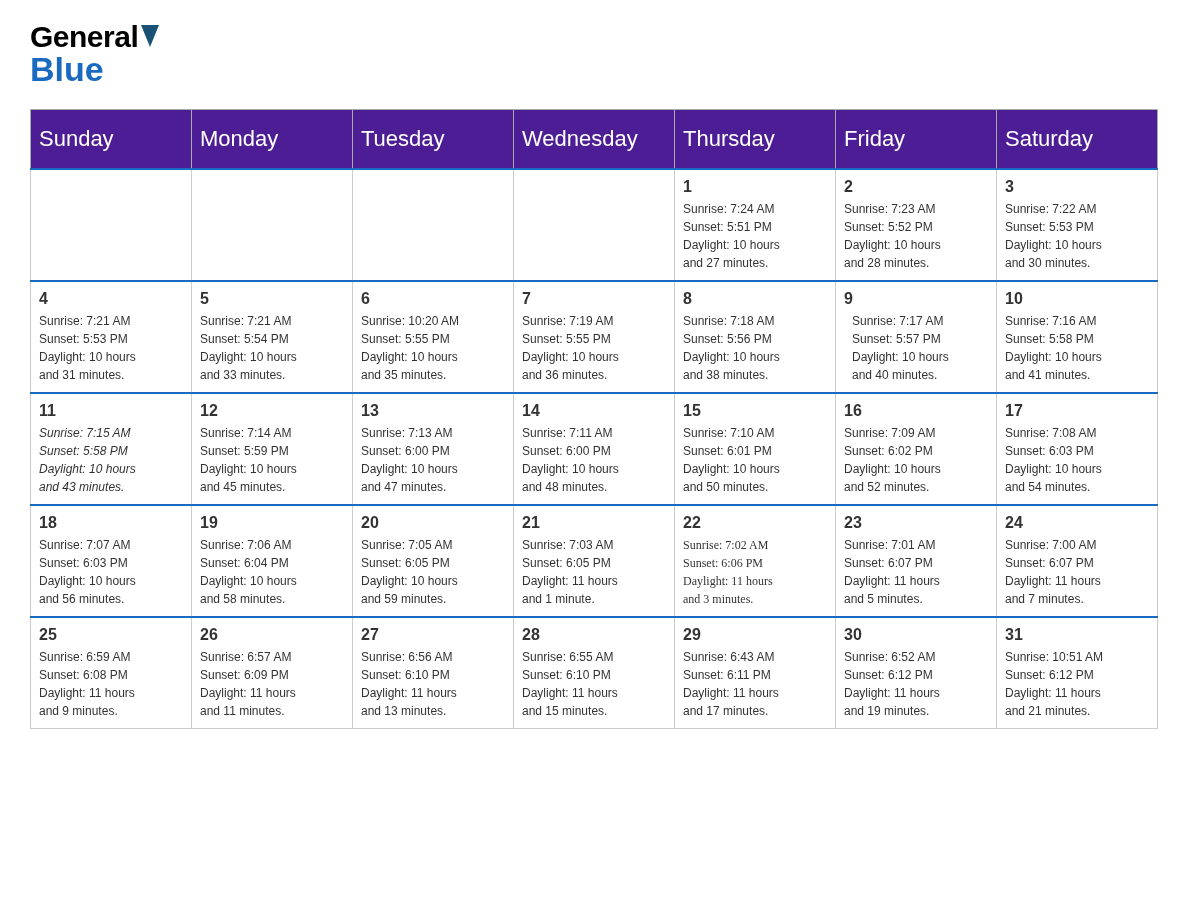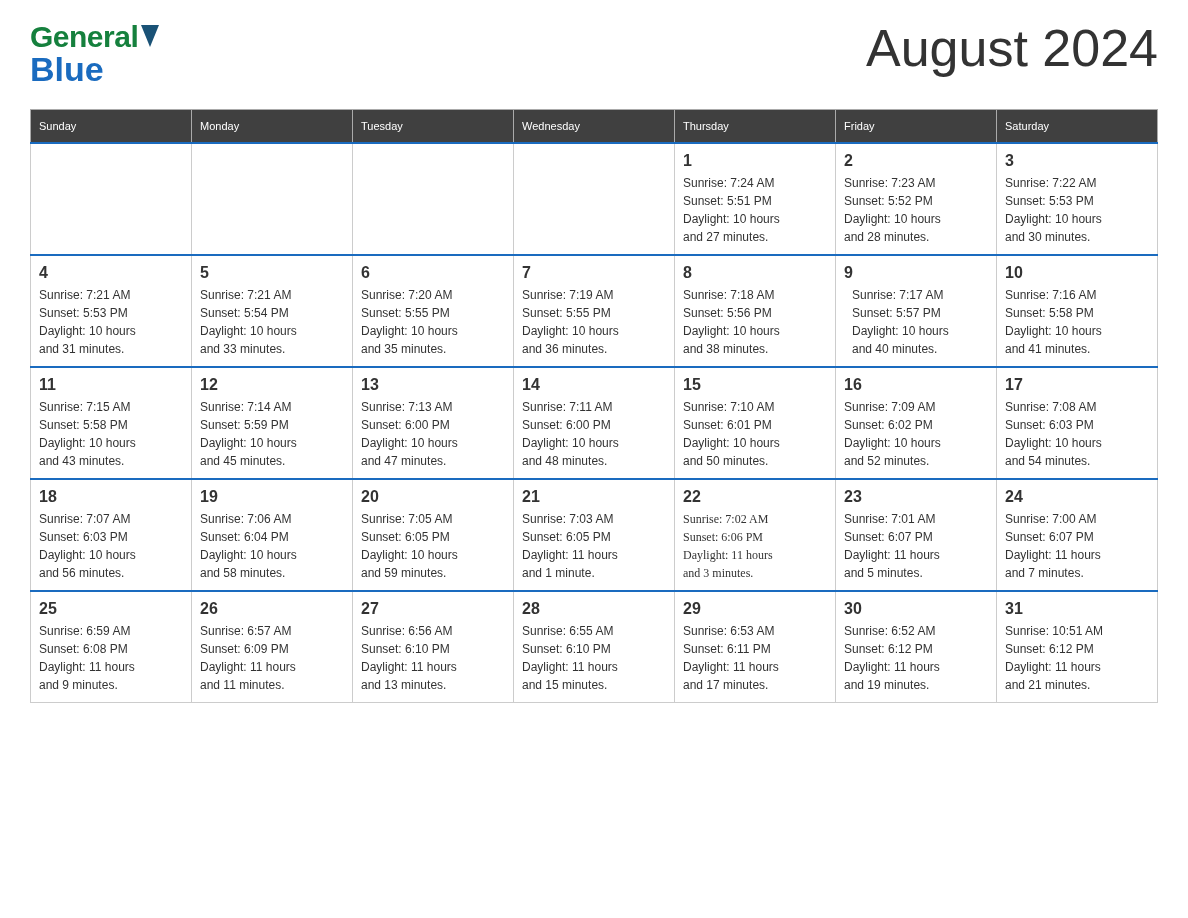--- a/index.html
+++ b/index.html
@@ -33,24 +33,24 @@
       font-size: 22px;
       color: #555;
       margin-top: 4px;
     }
     .calendar {
       width: 100%;
       border-collapse: collapse;
       border: 1px solid #aaa;
     }
     .calendar th {
-      background-color: #404040;
+      background-color: #4c1d95;
       color: #fff;
-      padding: 10px 8px;
-      font-size: 11px;
+      padding: 16px 8px;
+      font-size: 22px;
       font-weight: normal;
       text-align: left;
       border: 1px solid #aaa;
     }
     .calendar td {
       vertical-align: top;
       padding: 8px;
       border: 1px solid #ccc;
       width: 14.28%;
       min-height: 90px;
@@ -77,31 +77,30 @@
       display: flex;
       align-items: center;
     }
   </style>
 </head>
 <body>
 
 <div class="header">
   <div class="logo">
     <div class="logo-container">
-      <span style="font-size:30px;font-weight:bold;color:#15803d;letter-spacing:-0.5px;">General</span>
+      <span style="font-size:30px;font-weight:bold;color:#000000;letter-spacing:-0.5px;">General</span>
       <span style="display:inline-block;margin-left:3px;margin-top:2px;">
         <svg width="18" height="22" viewBox="0 0 18 22">
           <polygon points="0,0 18,0 9,22" fill="#1a5276"></polygon>
         </svg>
       </span>
     </div>
     <span style="font-size:34px;font-weight:bold;color:#1a6bbf;margin-top:-4px;">Blue</span>
   </div>
   <div class="title-section">
-    <div class="month-title">August 2024</div>
   </div>
 </div>
 
 <table class="calendar">
   <thead>
     <tr>
       <th>Sunday</th>
       <th>Monday</th>
       <th>Tuesday</th>
       <th>Wednesday</th>
@@ -148,21 +147,21 @@
         </td>
         <td>
           <span class="day-number">5</span>
           <div class="day-info" style="white-space: pre-line;">Sunrise: 7:21 AM
 Sunset: 5:54 PM
 Daylight: 10 hours
 and 33 minutes.</div>
         </td>
         <td>
           <span class="day-number">6</span>
-          <div class="day-info" style="white-space: pre-line;">Sunrise: 7:20 AM
+          <div class="day-info" style="white-space: pre-line;">Sunrise: 10:20 AM
 Sunset: 5:55 PM
 Daylight: 10 hours
 and 35 minutes.</div>
         </td>
         <td>
           <span class="day-number">7</span>
           <div class="day-info" style="white-space: pre-line;">Sunrise: 7:19 AM
 Sunset: 5:55 PM
 Daylight: 10 hours
 and 36 minutes.</div>
@@ -185,21 +184,21 @@
           <span class="day-number">10</span>
           <div class="day-info" style="white-space: pre-line;">Sunrise: 7:16 AM
 Sunset: 5:58 PM
 Daylight: 10 hours
 and 41 minutes.</div>
         </td>
       </tr>
       <tr class="week-row">
         <td>
           <span class="day-number">11</span>
-          <div class="day-info" style="white-space: pre-line;">Sunrise: 7:15 AM
+          <div class="day-info" style="white-space: pre-line; font-style: italic;">Sunrise: 7:15 AM
 Sunset: 5:58 PM
 Daylight: 10 hours
 and 43 minutes.</div>
         </td>
         <td>
           <span class="day-number">12</span>
           <div class="day-info" style="white-space: pre-line;">Sunrise: 7:14 AM
 Sunset: 5:59 PM
 Daylight: 10 hours
 and 45 minutes.</div>
@@ -315,21 +314,21 @@
         </td>
         <td>
           <span class="day-number">28</span>
           <div class="day-info" style="white-space: pre-line;">Sunrise: 6:55 AM
 Sunset: 6:10 PM
 Daylight: 11 hours
 and 15 minutes.</div>
         </td>
         <td>
           <span class="day-number">29</span>
-          <div class="day-info" style="white-space: pre-line;">Sunrise: 6:53 AM
+          <div class="day-info" style="white-space: pre-line;">Sunrise: 6:43 AM
 Sunset: 6:11 PM
 Daylight: 11 hours
 and 17 minutes.</div>
         </td>
         <td>
           <span class="day-number">30</span>
           <div class="day-info" style="white-space: pre-line;">Sunrise: 6:52 AM
 Sunset: 6:12 PM
 Daylight: 11 hours
 and 19 minutes.</div>

